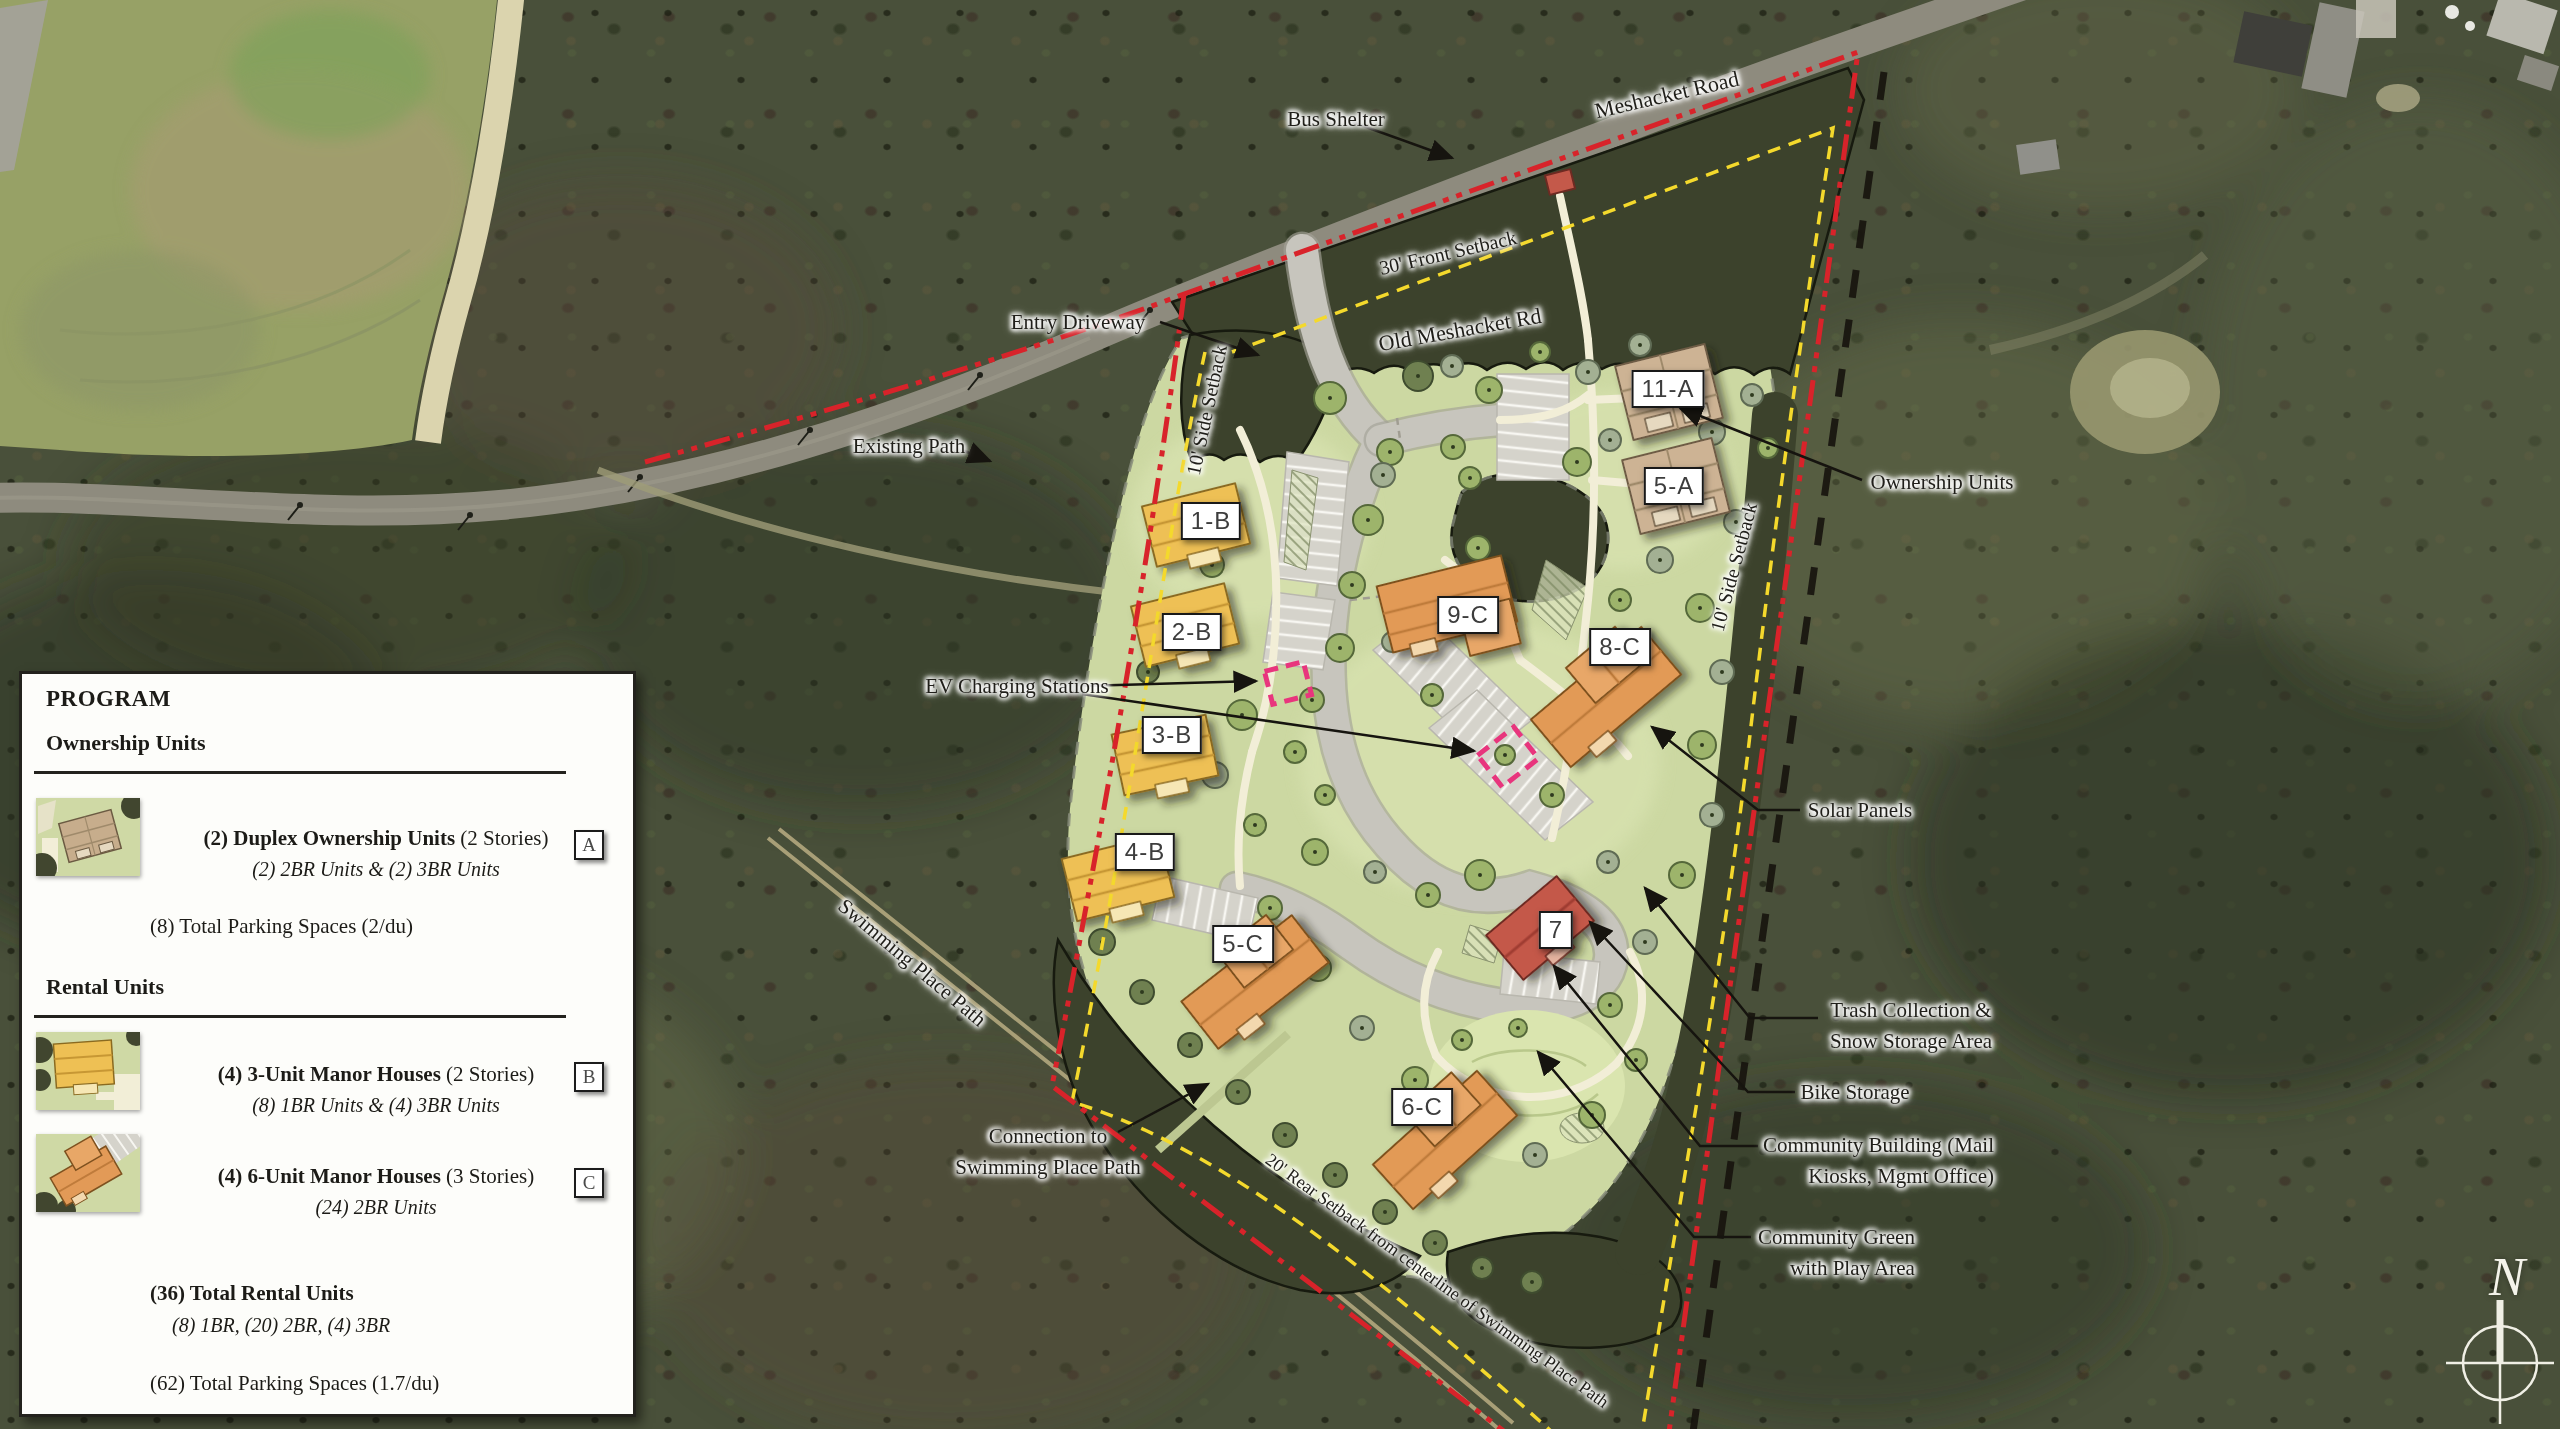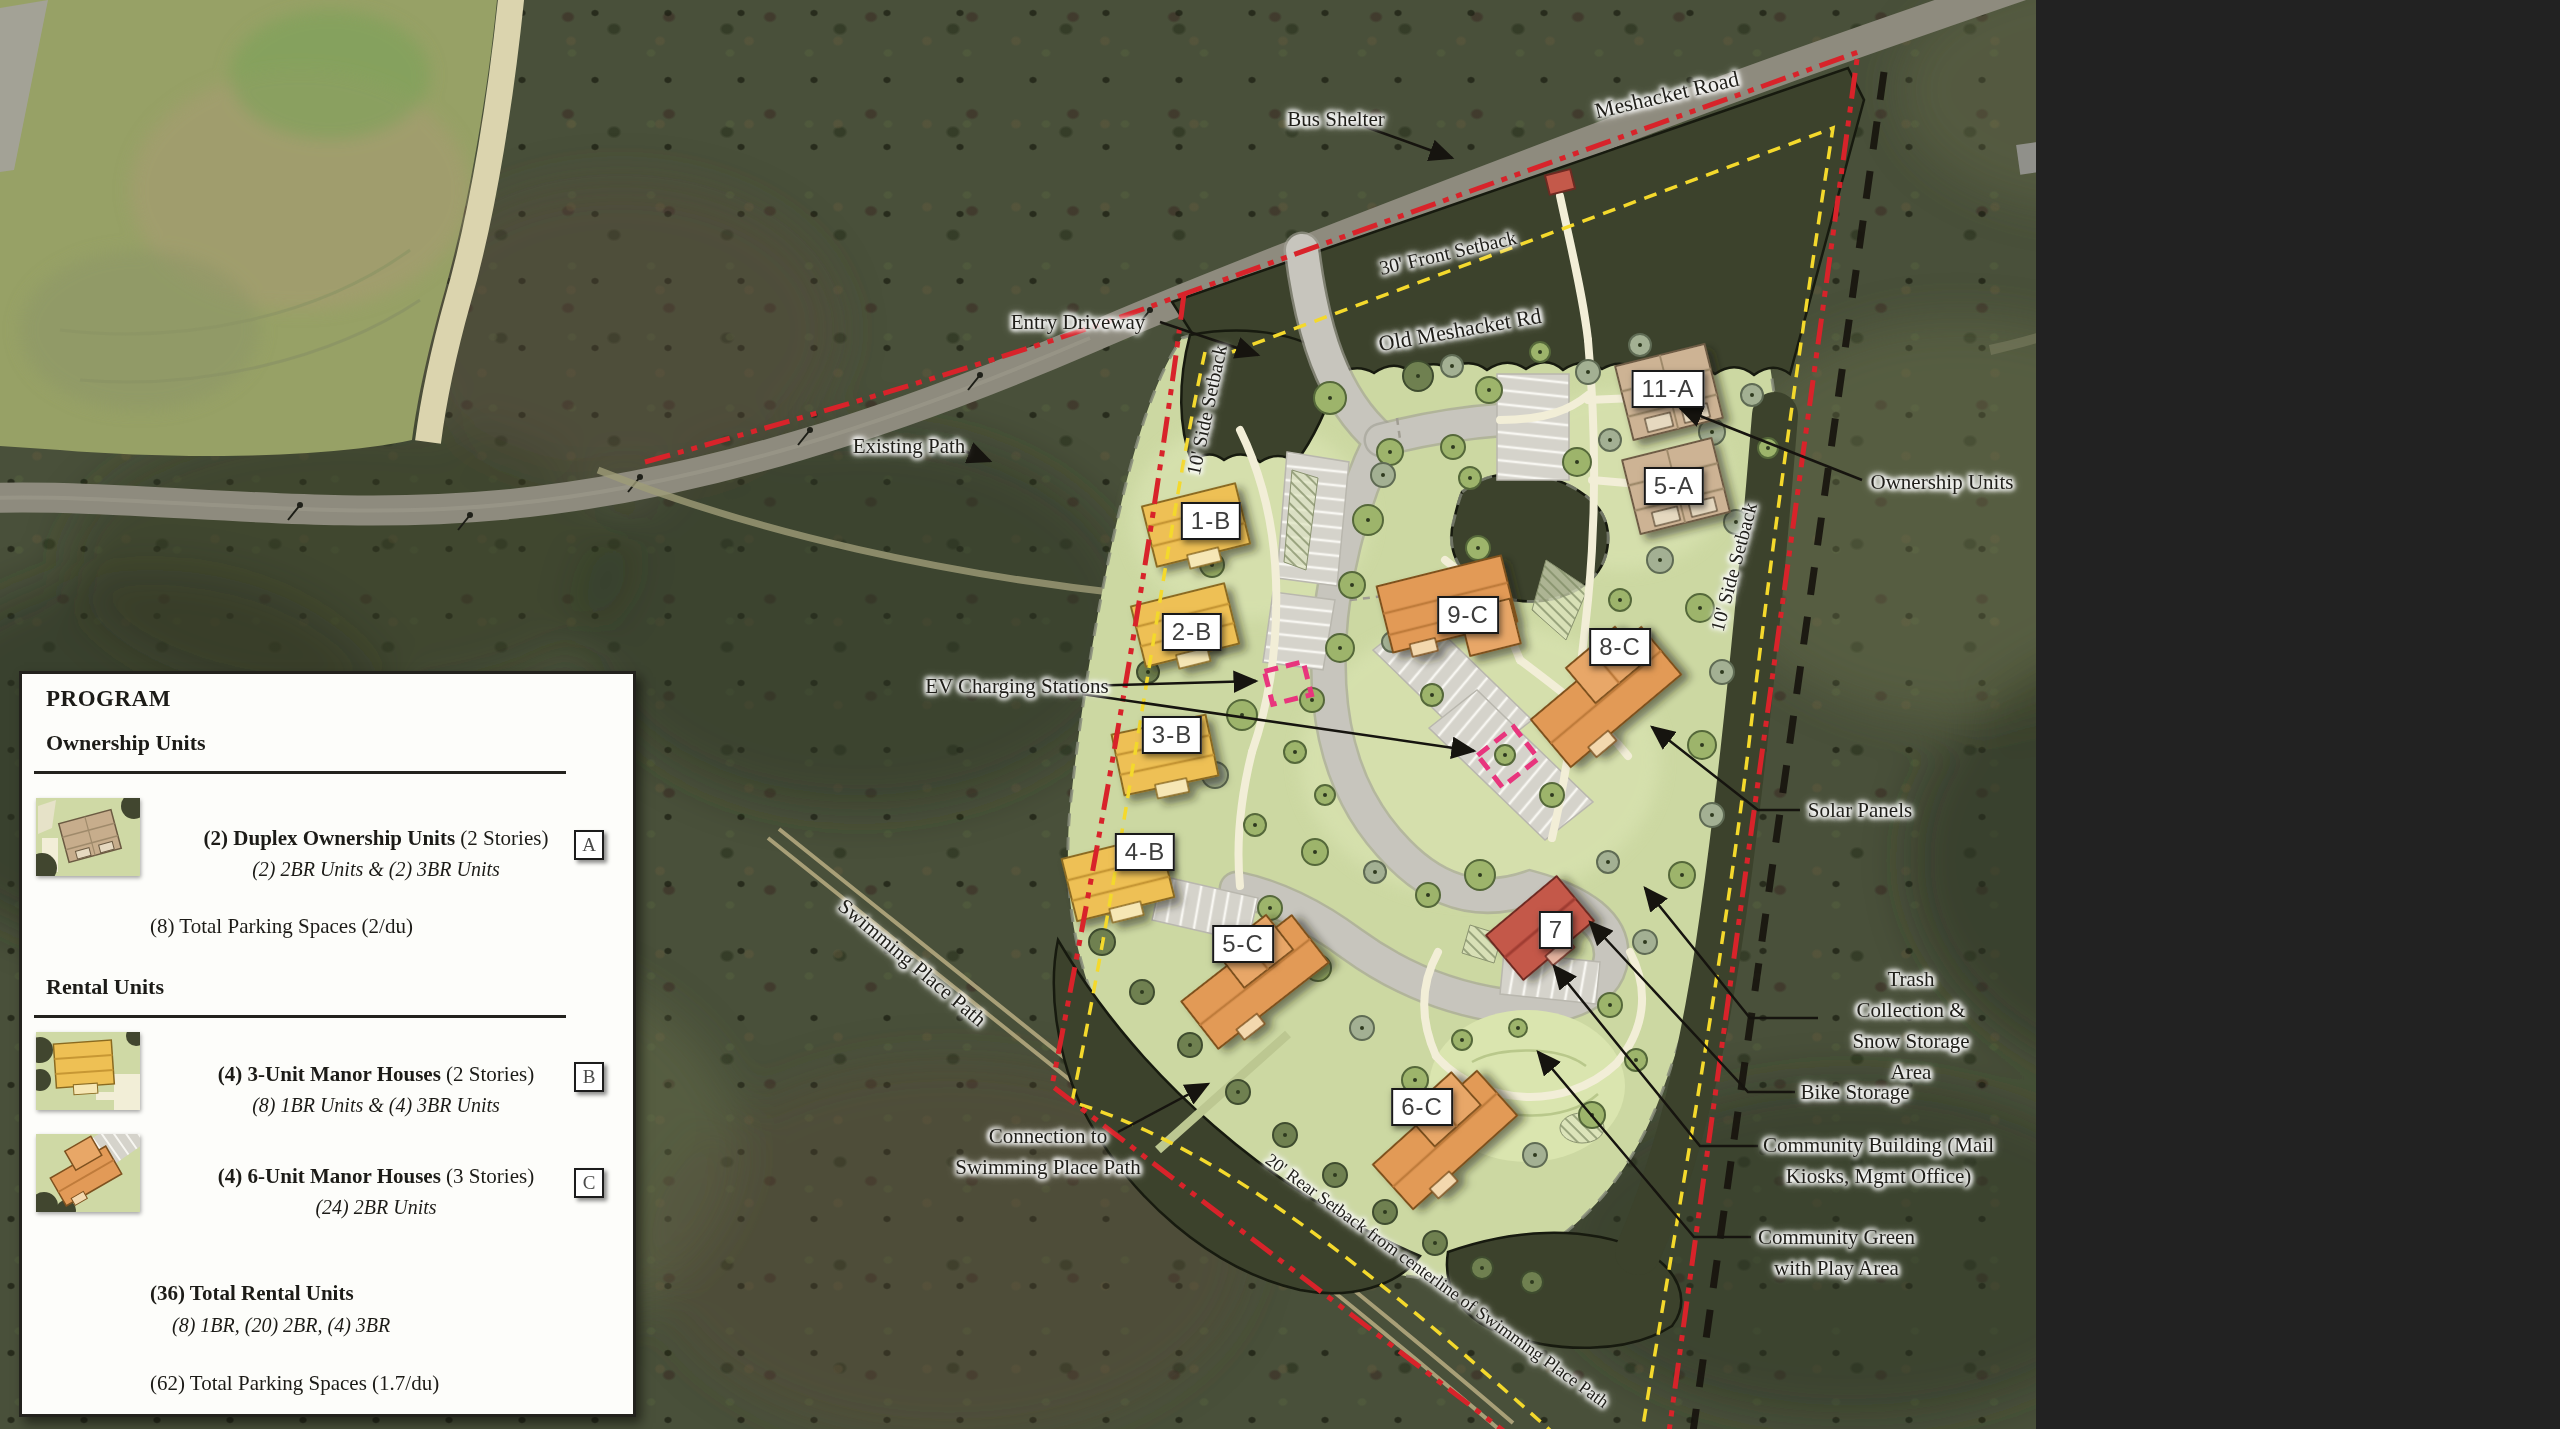--- a/index.html
+++ b/index.html
@@ -1,38 +1,38 @@
 <!DOCTYPE html>
 <html><head>
 <meta charset="utf-8">
 <style>
   html,body{margin:0;padding:0;background:#222;}
   #stage{
-    position:relative;width:2036px;height:1429px;overflow:hidden;
+    position:relative;width:2560px;height:1429px;overflow:hidden;
     font-family:"Liberation Serif","DejaVu Serif",serif;
     background-color:#49503a;
     background-image:
       radial-gradient(7px 6px at 11px 13px, rgba(25,28,16,.70) 40%, transparent 62%),
       radial-gradient(9px 8px at 37px 41px, rgba(96,88,60,.50) 40%, transparent 65%),
       radial-gradient(11px 9px at 63px 17px, rgba(58,42,35,.55) 40%, transparent 65%),
       radial-gradient(8px 7px at 19px 53px, rgba(84,96,62,.55) 40%, transparent 65%),
       radial-gradient(12px 10px at 49px 29px, rgba(40,48,28,.60) 40%, transparent 65%);
     background-size:73px 67px,89px 83px,101px 97px,79px 71px,113px 103px;
   }
   svg{position:absolute;left:0;top:0;}
   .mlabel{
     position:absolute;color:#201f1a;font-size:21px;white-space:nowrap;z-index:30;
     transform:translate(-50%,-50%) rotate(var(--r,0deg));
     text-shadow:0 0 4px #fff,0 0 7px #fff,0 0 11px #fff,1px 1px 5px #fff,-1px -1px 5px #fff,1px -1px 5px #fff,-1px 1px 5px #fff;
   }
   .mlabel.big{font-size:22px;}
   .mlabel.sm{font-size:20px;}
   .mlabel.xs{font-size:18px;}
   .mlabel.block{white-space:normal;text-align:center;line-height:31px;}
-  .mlabel.leftblock{transform:none;text-align:center;line-height:31px;}
+  .mlabel.leftblock{transform:none;text-align:right;line-height:31px;}
   .bldg-tag{
     position:absolute;transform:translate(-50%,-50%);z-index:31;
     background:#fff;border:2.5px solid #191919;color:#3d3d3d;
     font-family:"Liberation Sans","DejaVu Sans",sans-serif;font-size:24px;letter-spacing:1px;
     padding:3px 8px;box-shadow:2px 3px 6px rgba(0,0,0,.5);
   }
   
   #legend{
     position:absolute;left:19px;top:671px;width:617px;height:746px;z-index:40;
     background:#fdfdfa;border:3px solid #23221d;box-sizing:border-box;

